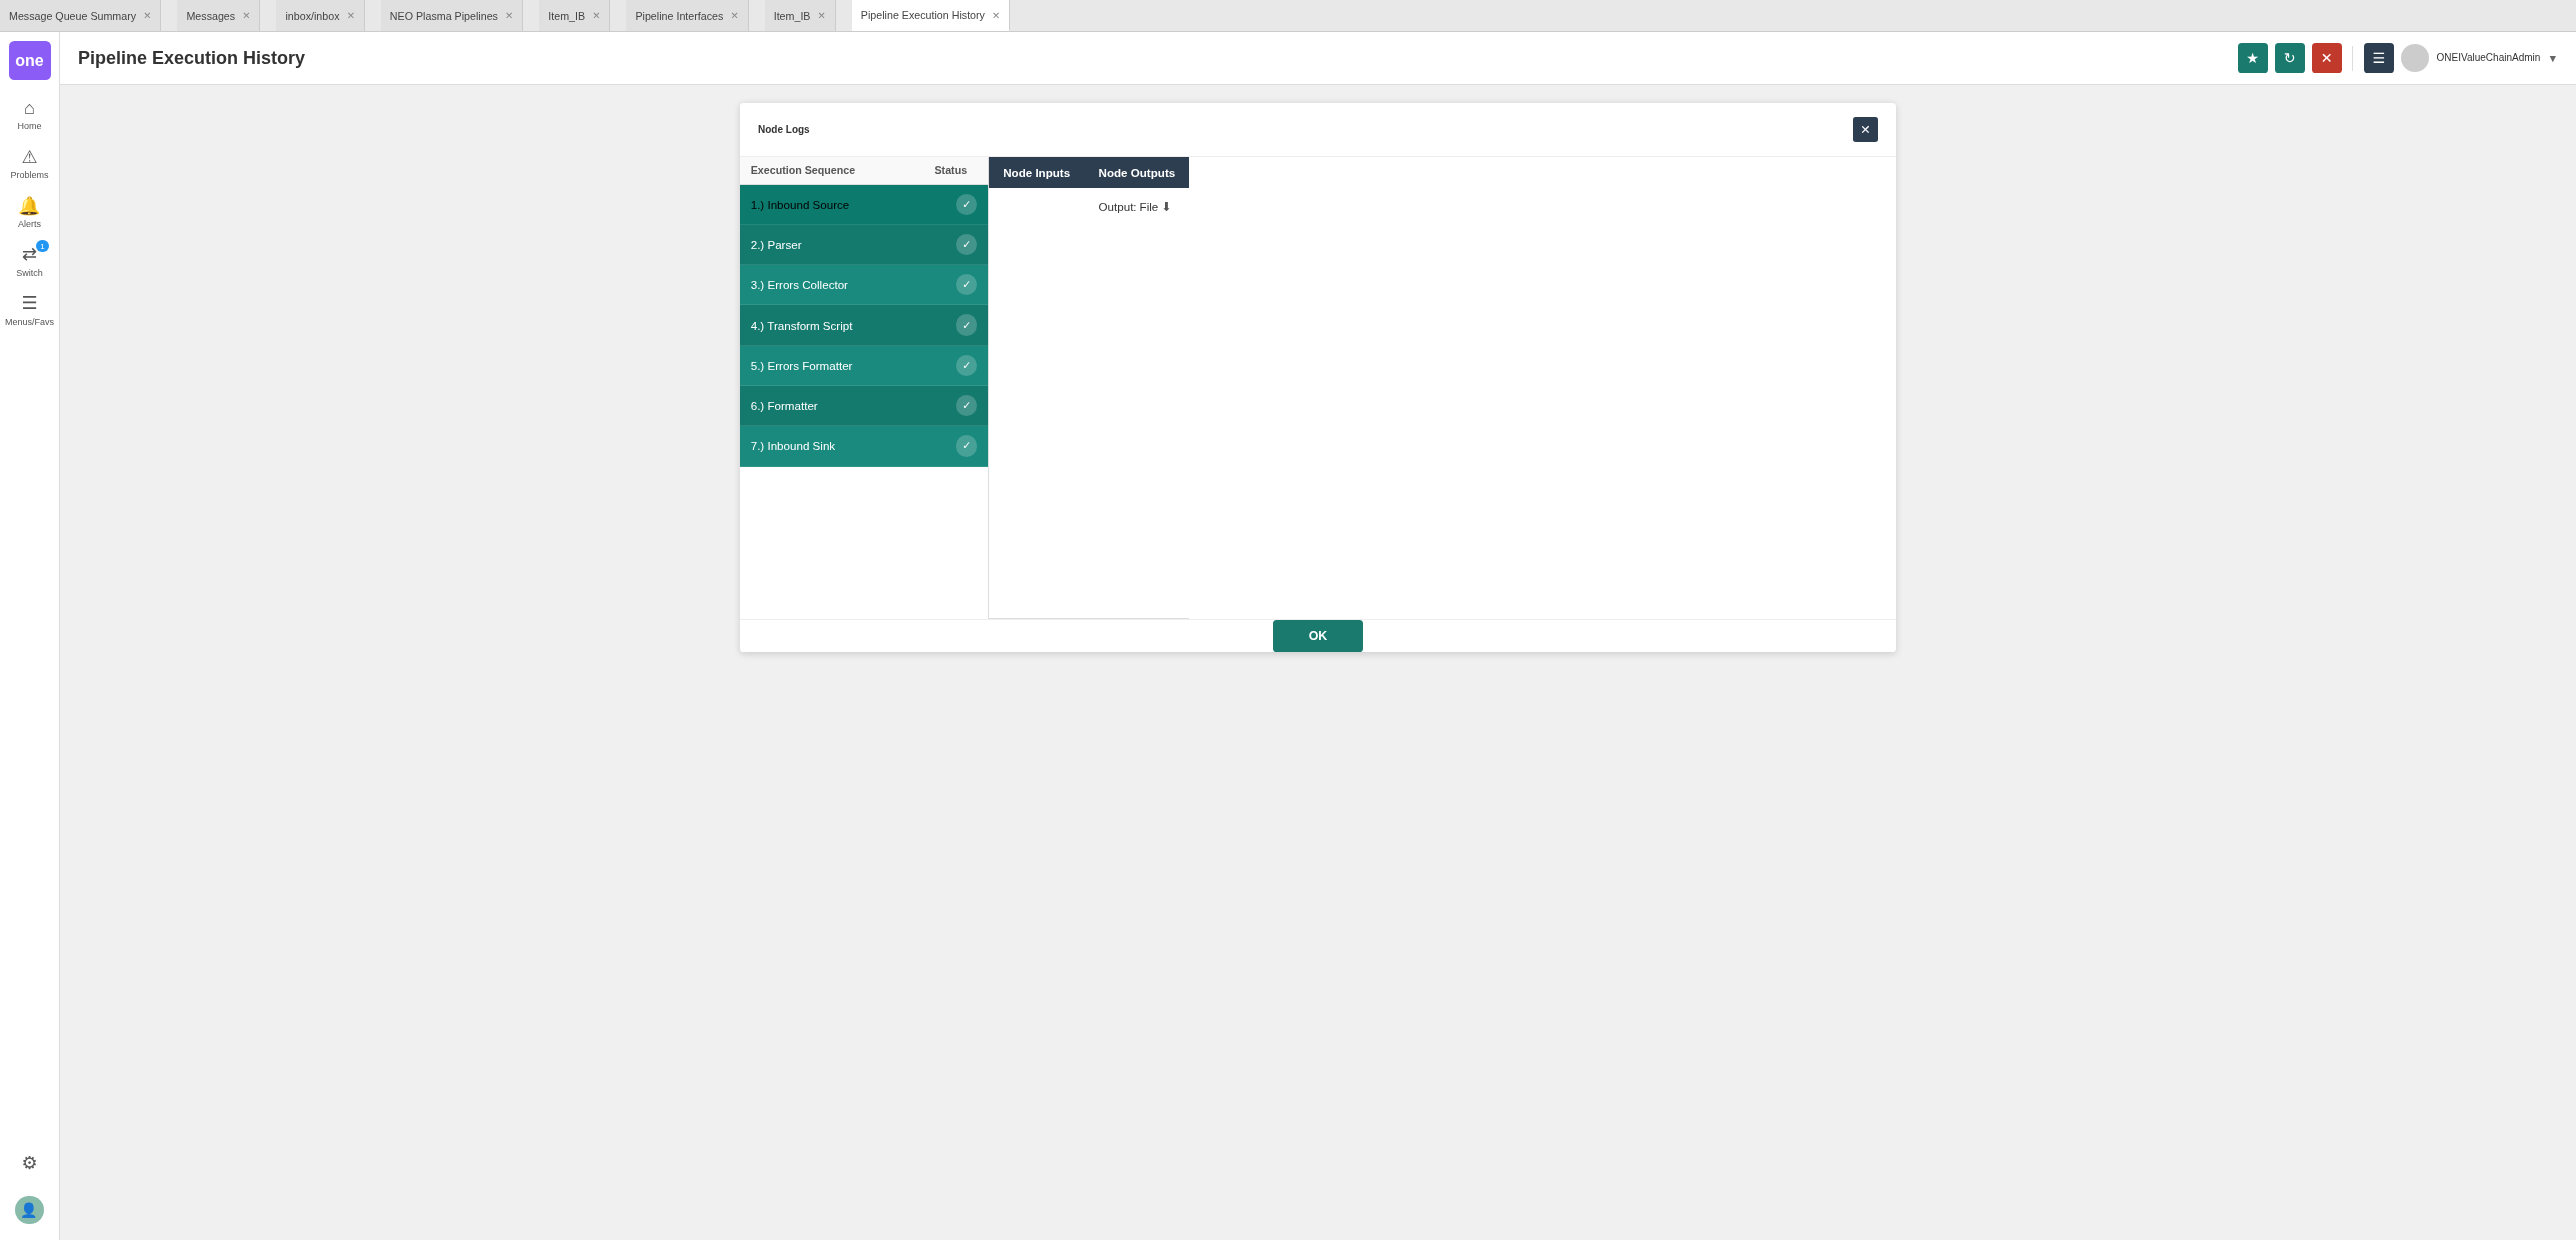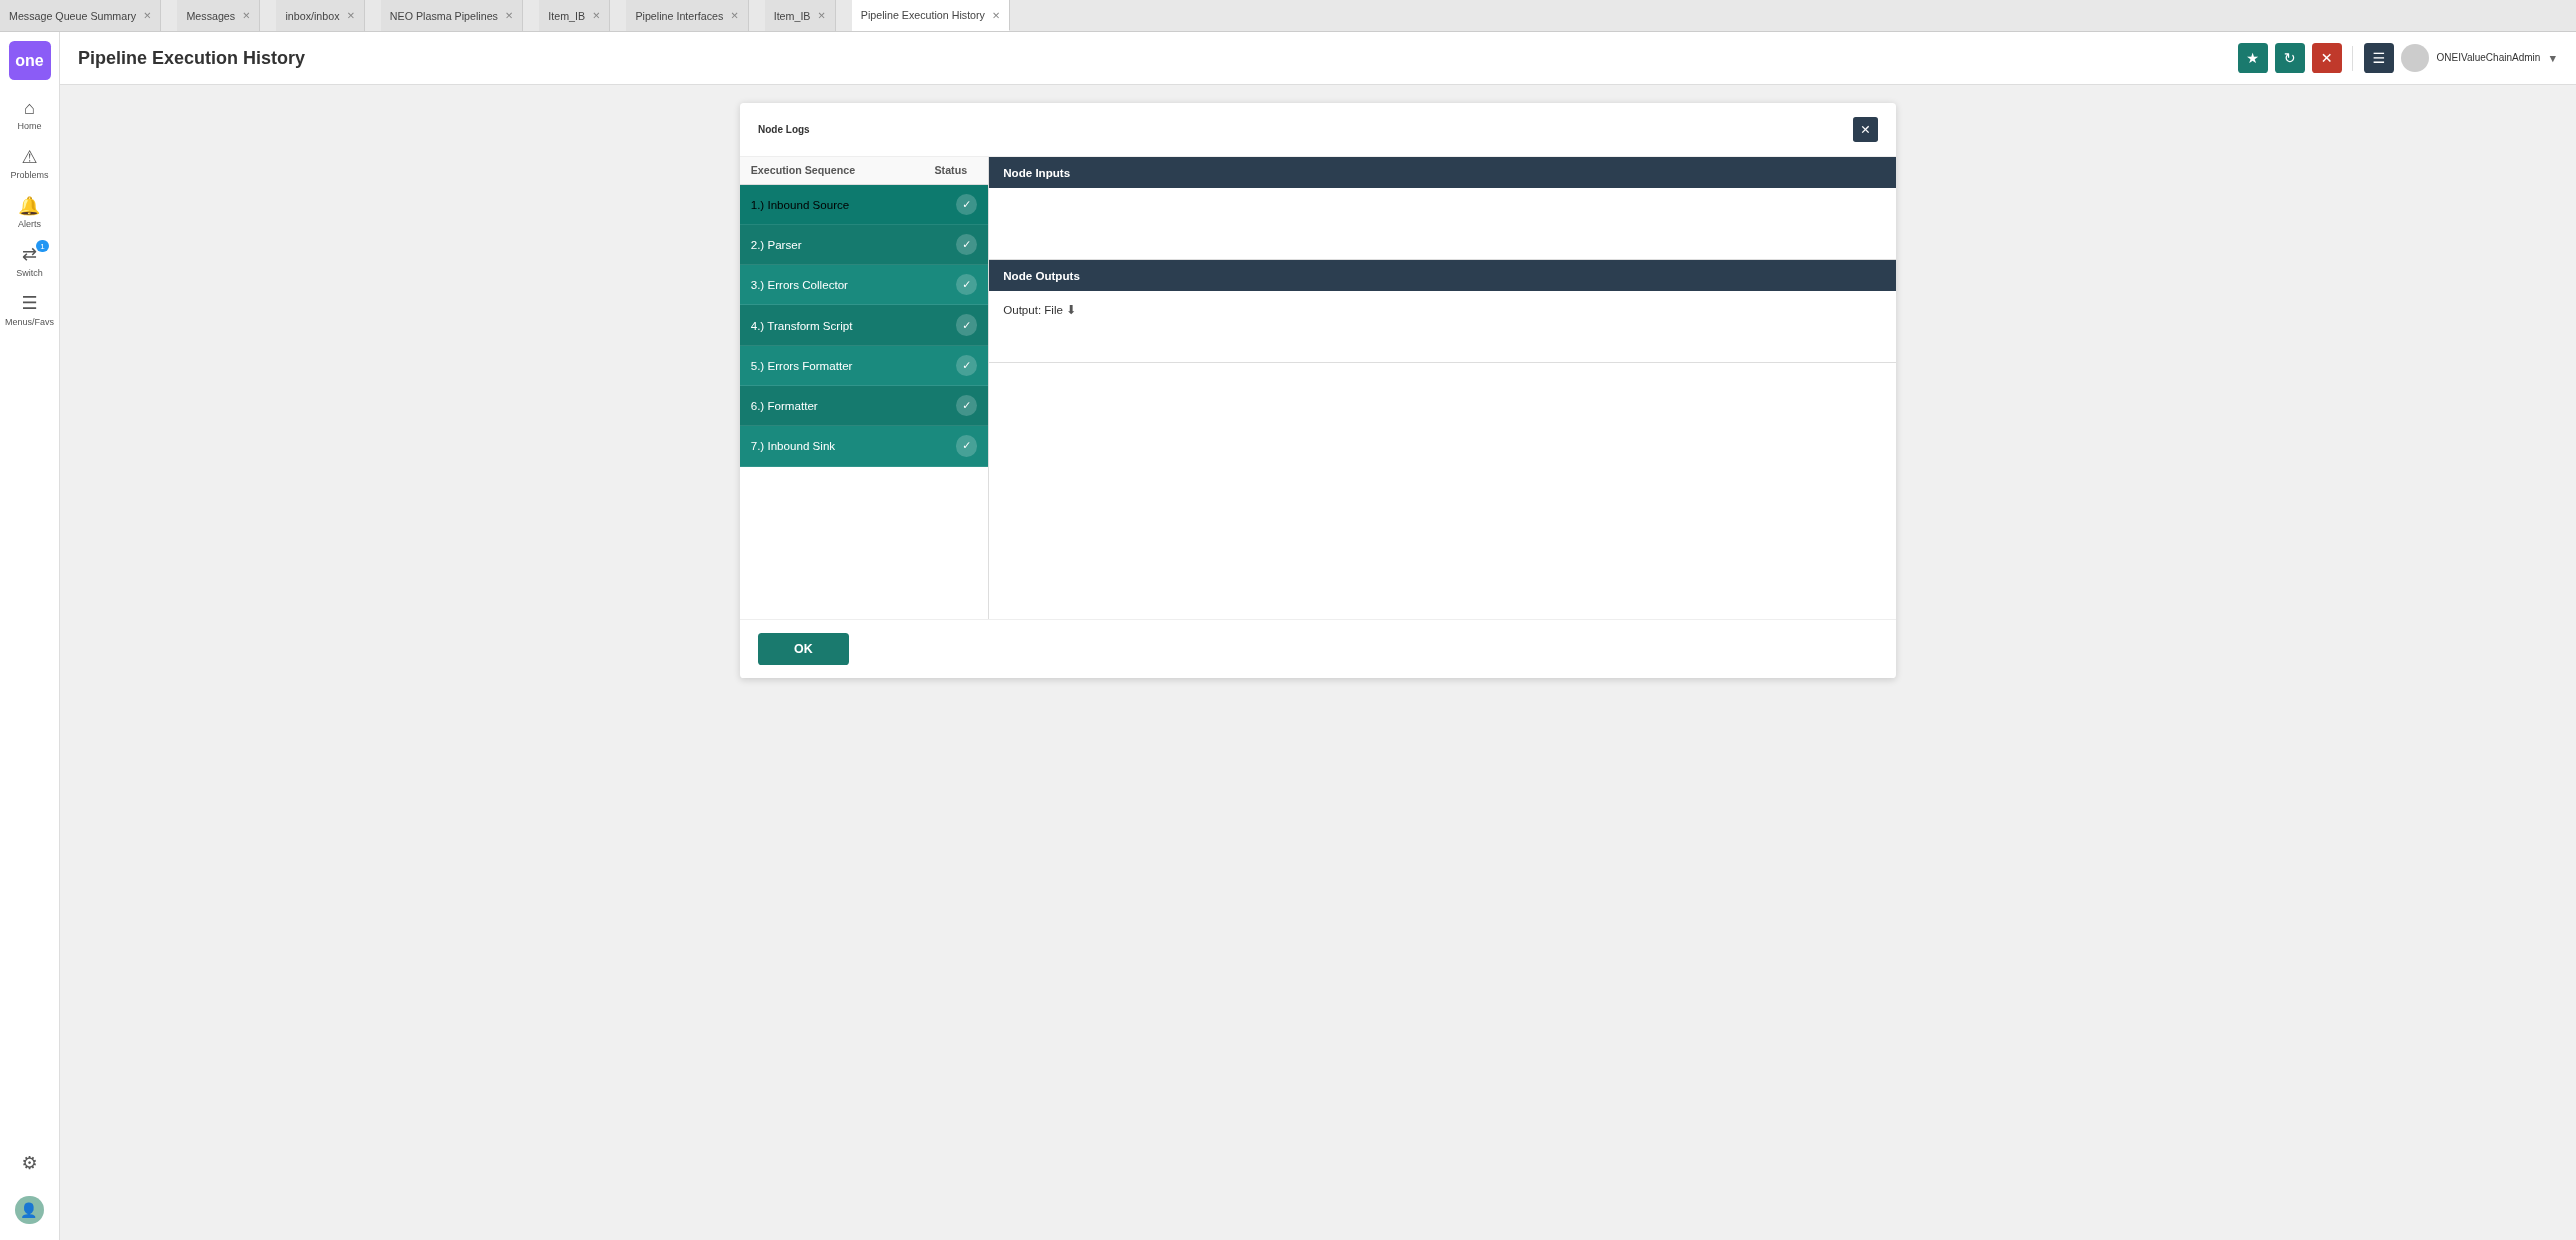--- a/index.html
+++ b/index.html
@@ -263,21 +263,21 @@
       justify-content: center;
       font-size: 10.7px;
       color: white;
     }
     .exec-row.selected { background: #0d7a6e; }
 
     
     .detail-panel {
       flex: 1;
       display: flex;
-      flex-direction: column;
+      flex-direction: row;
       min-height: 462px;
     }
     .detail-section {
       border-bottom: 0.9px solid #ddd;
     }
     .detail-section-header {
       background: #2c3e50;
       color: white;
       padding: 9px 14.2px;
       font-size: 11.6px;
@@ -311,22 +311,22 @@
       font-size: 10.7px;
       color: #333;
       font-family: monospace;
       background: #fff;
       min-height: 178px;
     }
 
     
     .dialog-footer {
       display: flex;
-      justify-content: flex-start;
-      padding: 13px 18px;
+      justify-content: center;
+      padding: 0 18px;
       border-top: 0.9px solid #eee;
     }
     .ok-button {
       background: #1a7a6e;
       color: white;
       border: none;
       padding: 9px 36px;
       border-radius: 3.6px;
       font-size: 12.4px;
       font-weight: 600;

